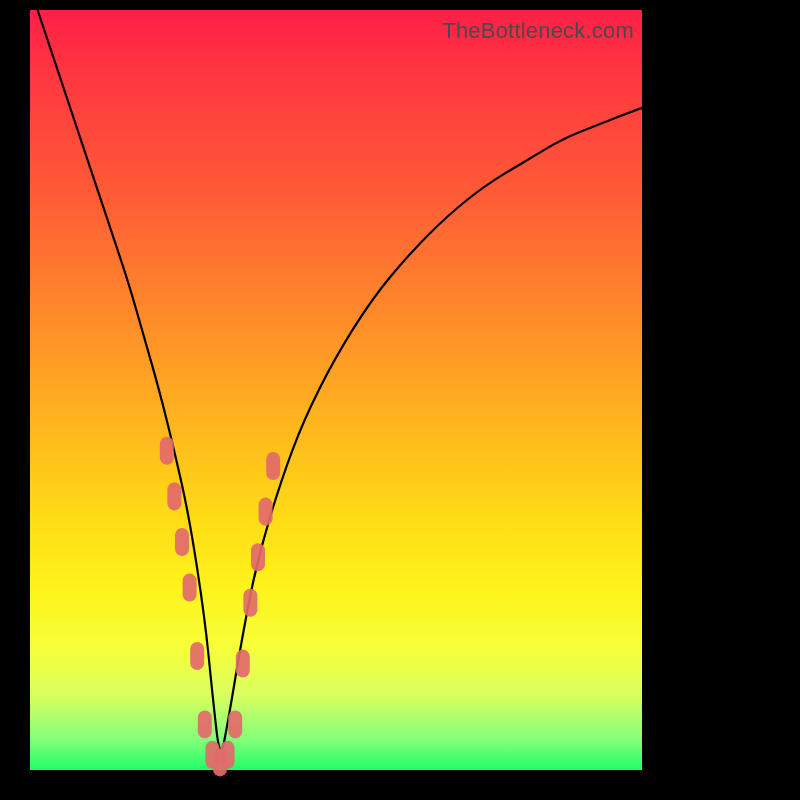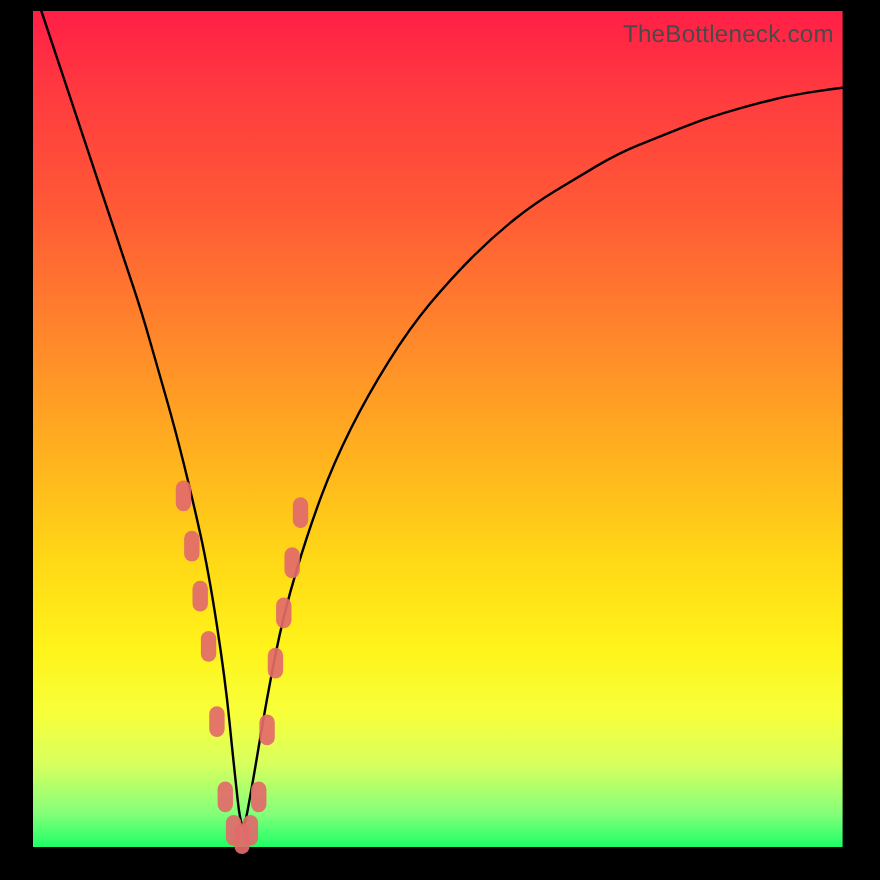--- a/index.html
+++ b/index.html
@@ -16,21 +16,21 @@
     left: 0;
     top: 0;
     width: 800px;
     height: 800px;
     background: #000;
   }
   .plot {
     position: absolute;
     left: 30px;
     top: 10px;
-    width: 736px;
+    width: 612px;
     height: 760px;
     
     background: linear-gradient(to bottom,
       #ff1f47 0%,
       #ff3b3f 10%,
       #ff5a36 24%,
       #ff8a2a 40%,
       #ffb41e 54%,
       #ffd916 66%,
       #fff31a 76%,

